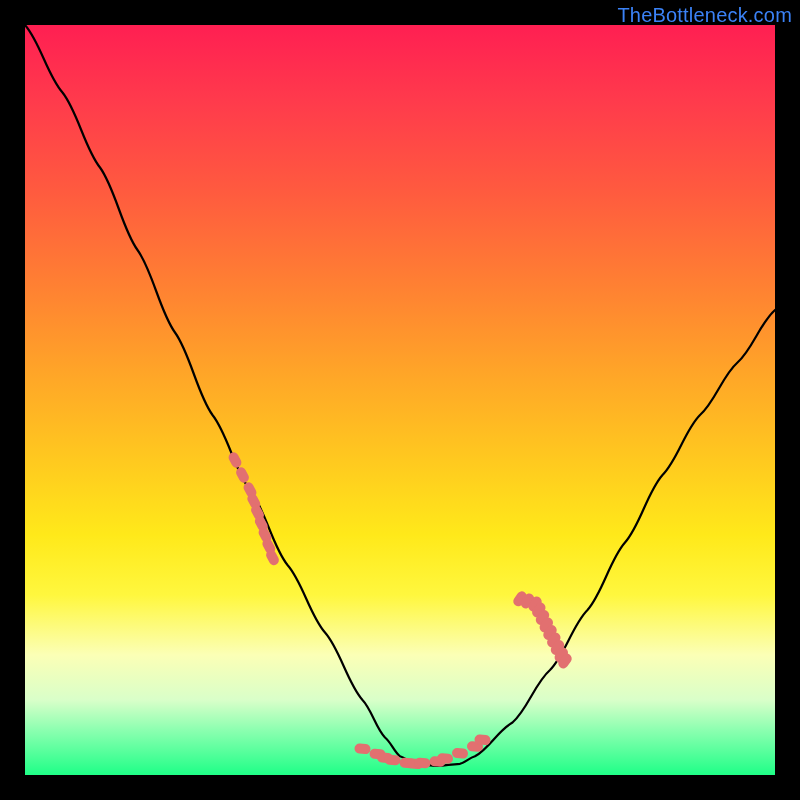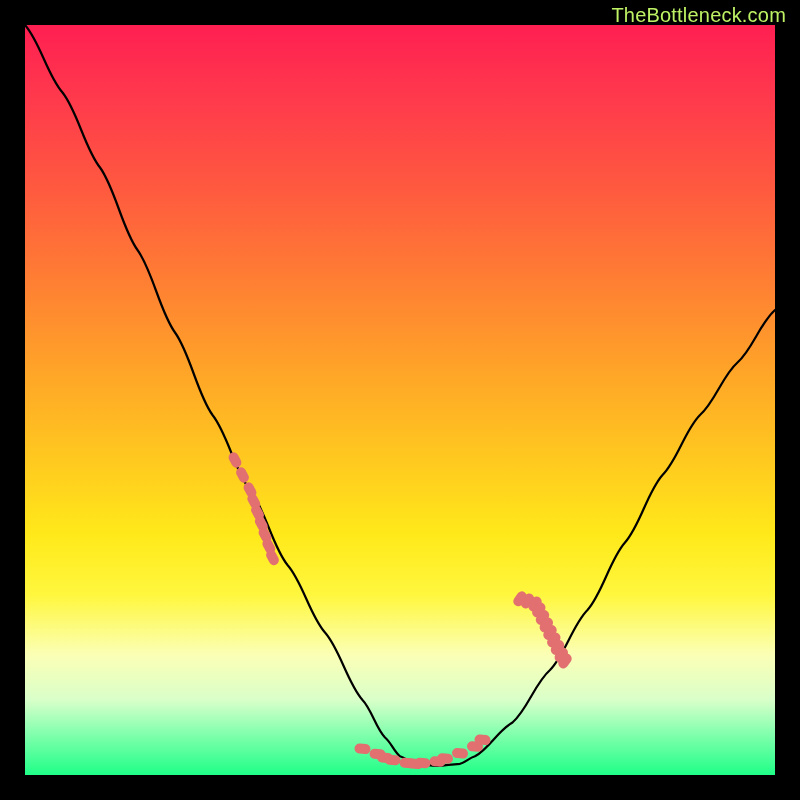--- a/index.html
+++ b/index.html
@@ -37,22 +37,22 @@
       #fff73e 76%,
       #fbffb6 84%,
       #d9ffc9 90%,
       #8cffb0 94%,
       #1fff87 100%
     );
   }
   .watermark {
     position: absolute;
     top: 4px;
-    right: 14px;
-    color: #bef264;
+    right: 8px;
+    color: #3b82f6;
     font-size: 20px;
     letter-spacing: 0.2px;
     user-select: none;
   }
   svg.curve-layer {
     position: absolute;
     left: 0;
     top: 0;
     width: 750px;
     height: 750px;

